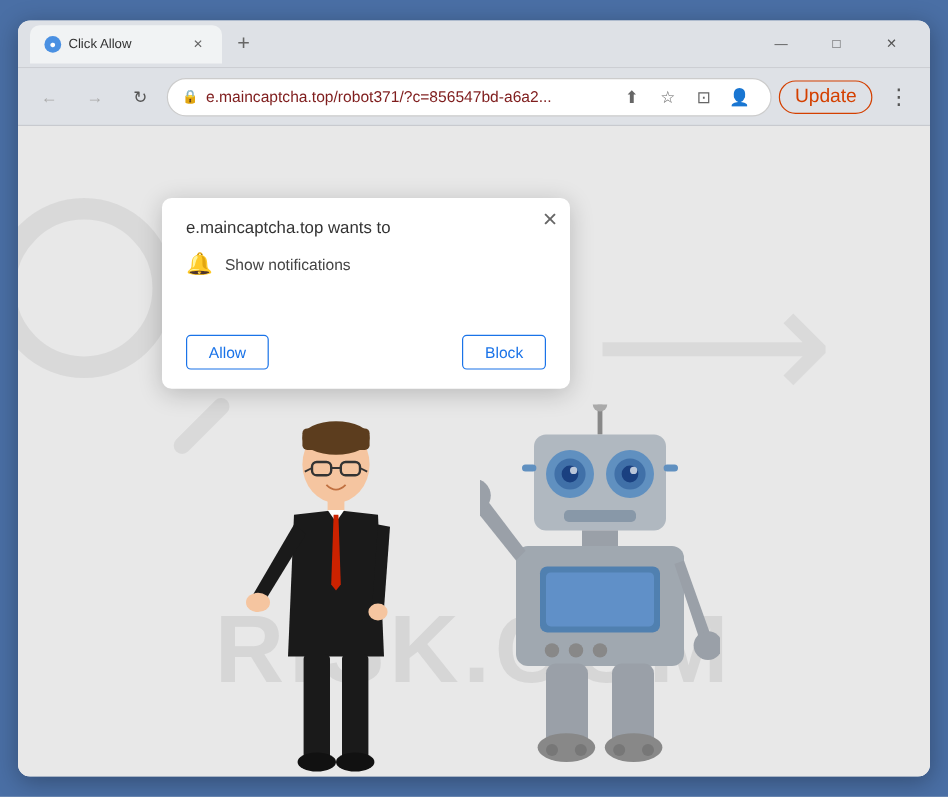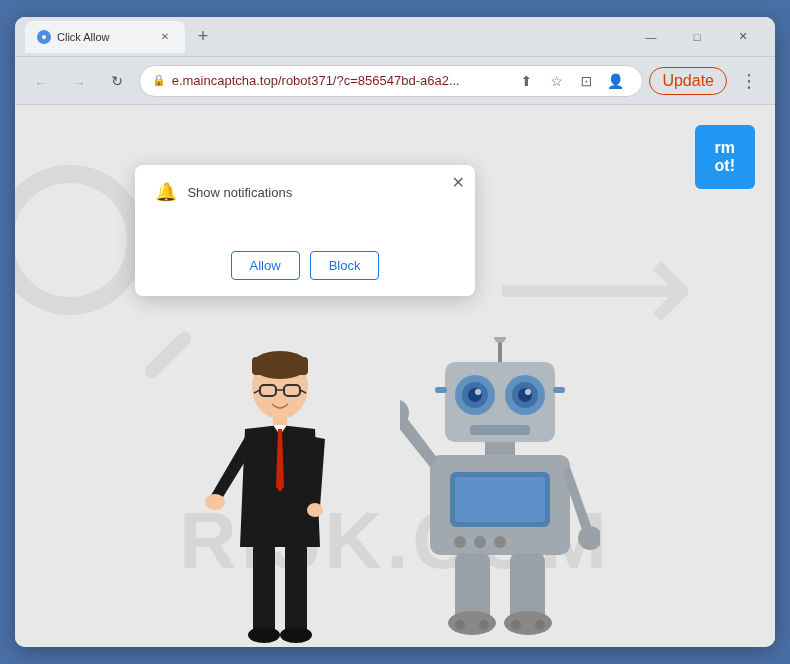--- a/index.html
+++ b/index.html
@@ -316,21 +316,21 @@
       font-size: 18px;
       color: #555;
     }
     .popup-notif-text {
       font-size: 13px;
       color: #444;
       text-align: center;
     }
     .popup-buttons {
       display: flex;
-      justify-content: center;
+      justify-content: space-between;
       gap: 10px;
       margin-top: 48px;
     }
     .popup-btn {
       padding: 6px 18px;
       border-radius: 4px;
       border: 1px solid #1a73e8;
       font-size: 13px;
       cursor: pointer;
       background: white;
@@ -383,24 +383,20 @@
 
     <div class="magnifier-bg">
       <div class="magnifier-circle"></div>
       <div class="magnifier-handle"></div>
     </div>
 
     <div class="arrow-bg">⟵</div>
 
     <div class="watermark">RISK.COM</div>
 
-    <div class="confirm-btn">
-      <div>rm</div>
-      <div>ot!</div>
-    </div>
 
     <div class="characters">
 
       <svg class="person-figure" viewBox="0 0 180 300" xmlns="http://www.w3.org/2000/svg">
 
         <ellipse cx="90" cy="40" rx="28" ry="32" fill="#f5c5a0"></ellipse>
 
         <ellipse cx="90" cy="18" rx="28" ry="14" fill="#5c3d1e"></ellipse>
         <rect x="62" y="10" width="56" height="18" fill="#5c3d1e" rx="4"></rect>
 
@@ -483,20 +479,21 @@
 
         <circle cx="60" cy="288" r="5" fill="#777"></circle>
         <circle cx="84" cy="288" r="5" fill="#777"></circle>
         <circle cx="116" cy="288" r="5" fill="#777"></circle>
         <circle cx="140" cy="288" r="5" fill="#777"></circle>
       </svg>
     </div>
 
     <div class="notification-popup">
       <div class="popup-close">✕</div>
+      <div class="popup-title">e.maincaptcha.top wants to</div>
       <div class="popup-notification-row">
         <span class="bell-icon">🔔</span>
         <span class="popup-notif-text">Show notifications</span>
       </div>
       <div class="popup-buttons">
         <button class="popup-btn">Allow</button>
         <button class="popup-btn">Block</button>
       </div>
     </div>
   </div>

